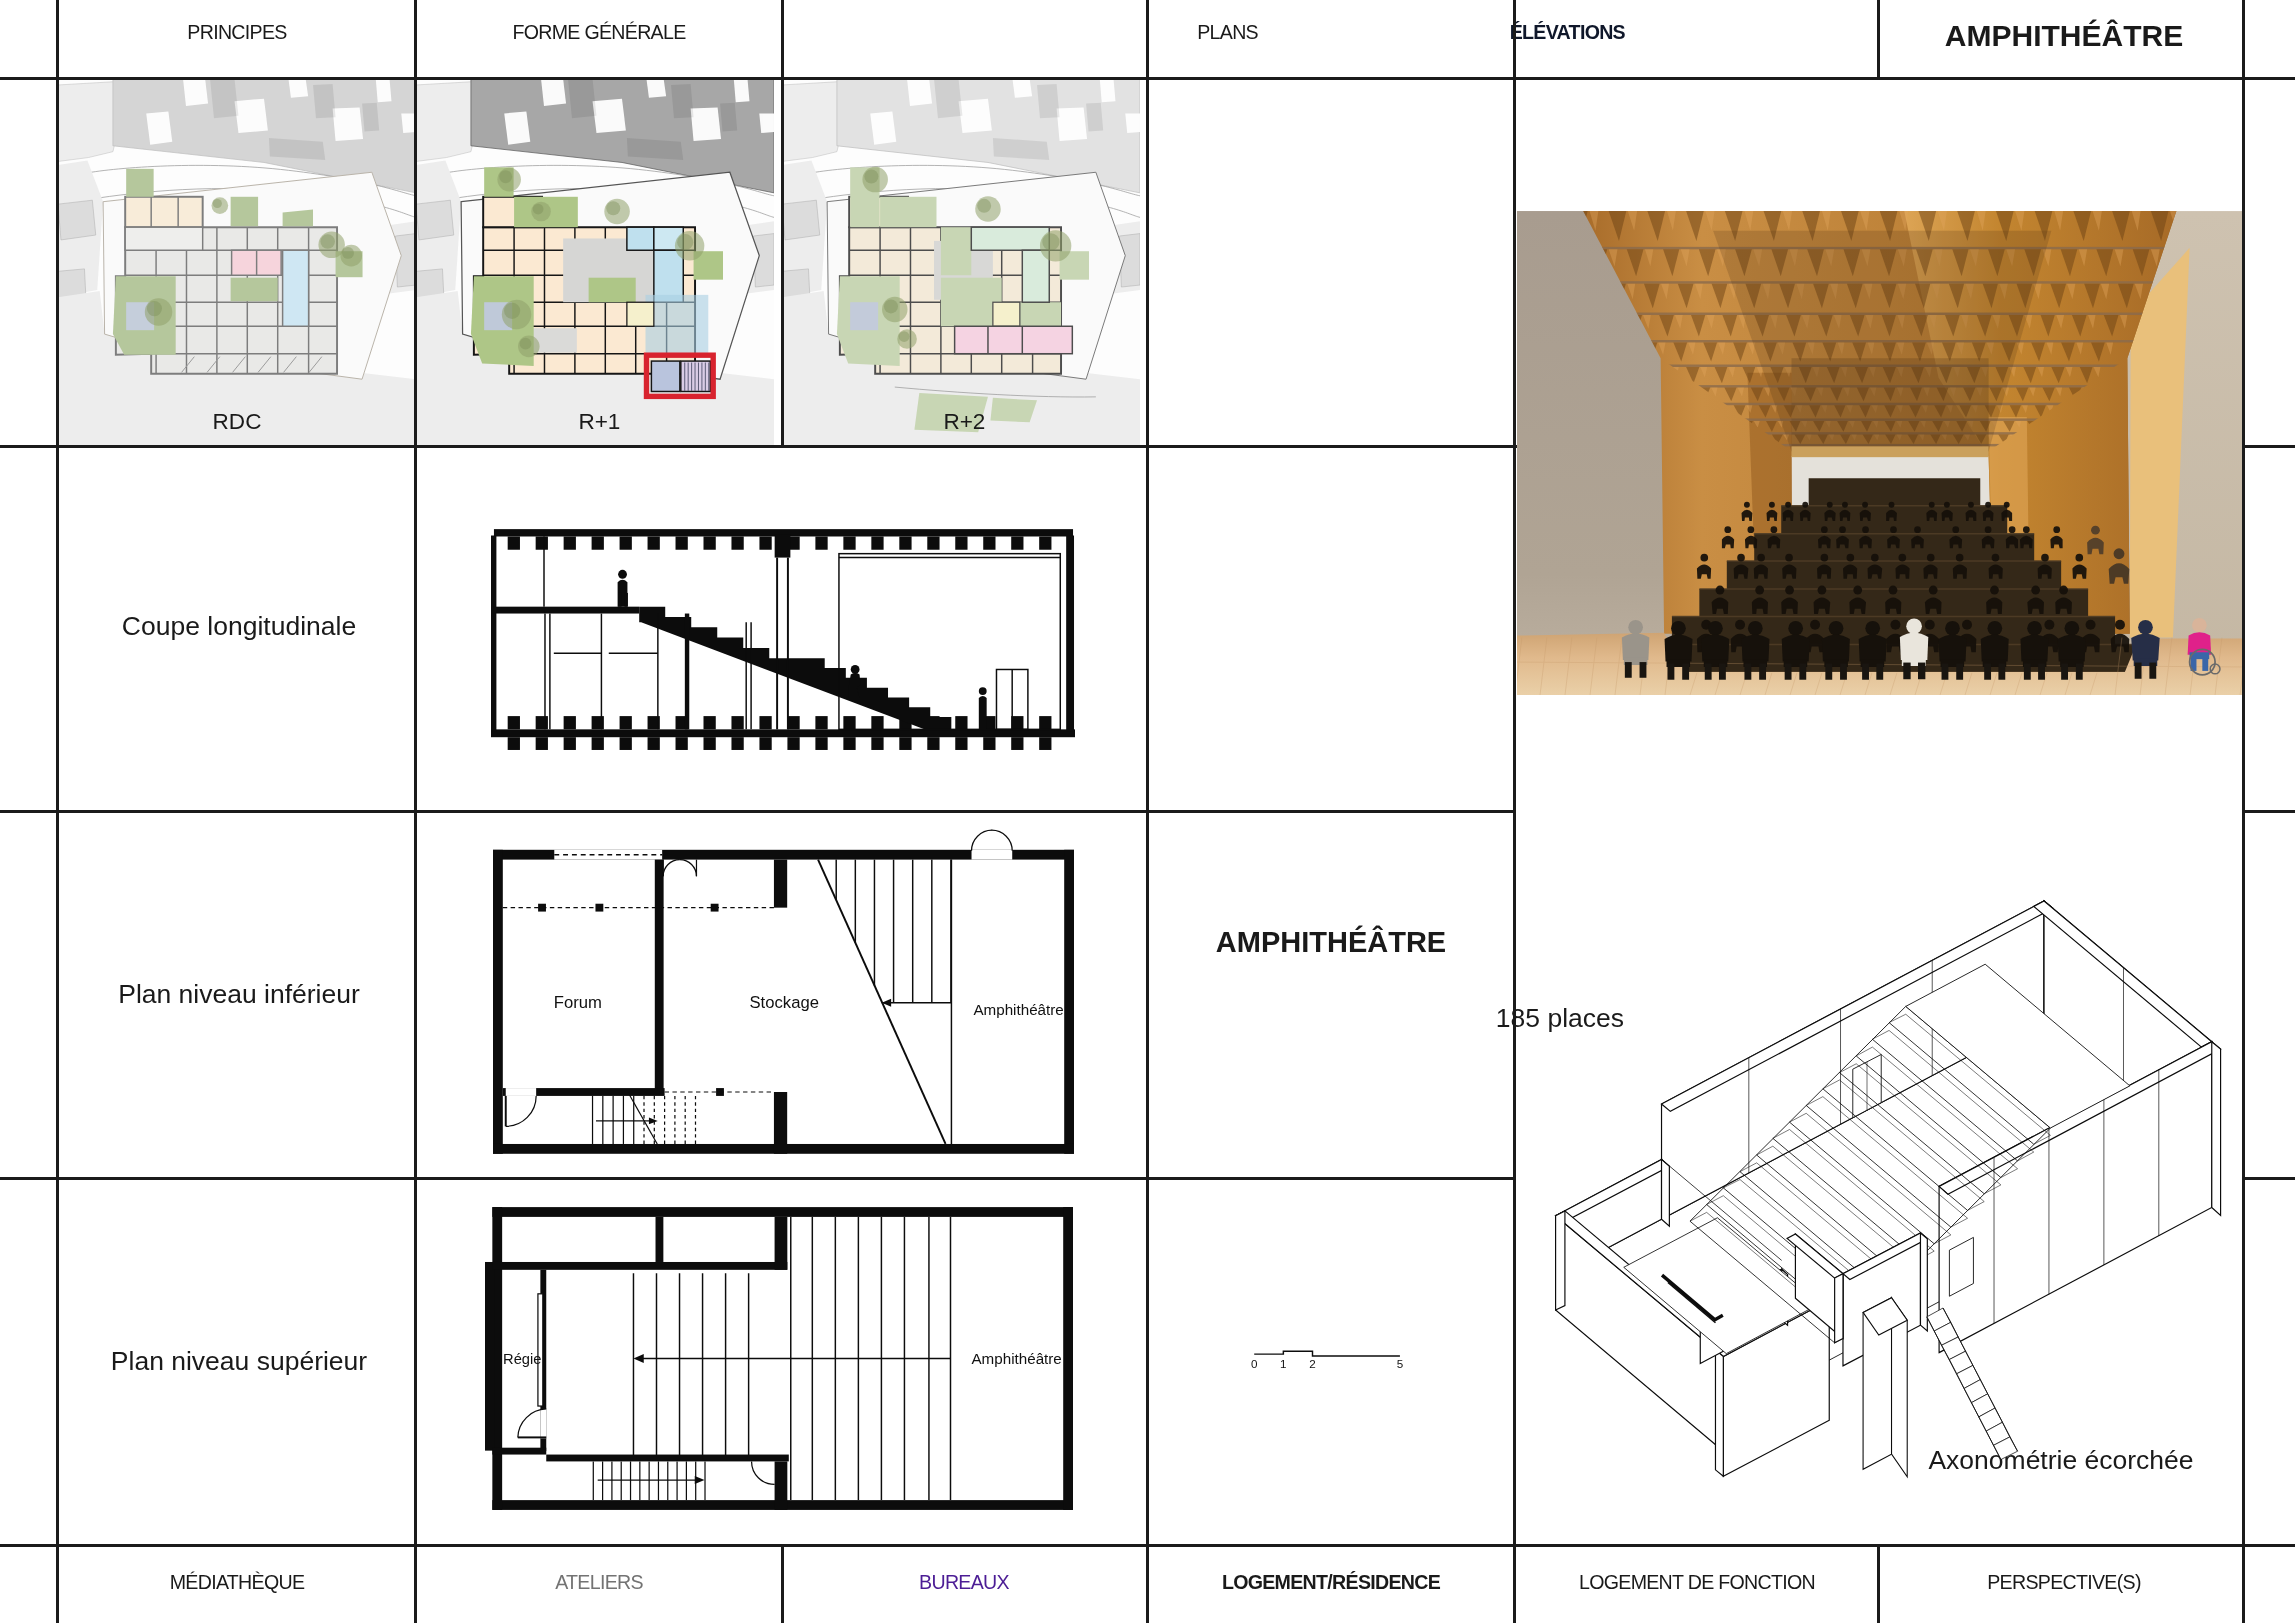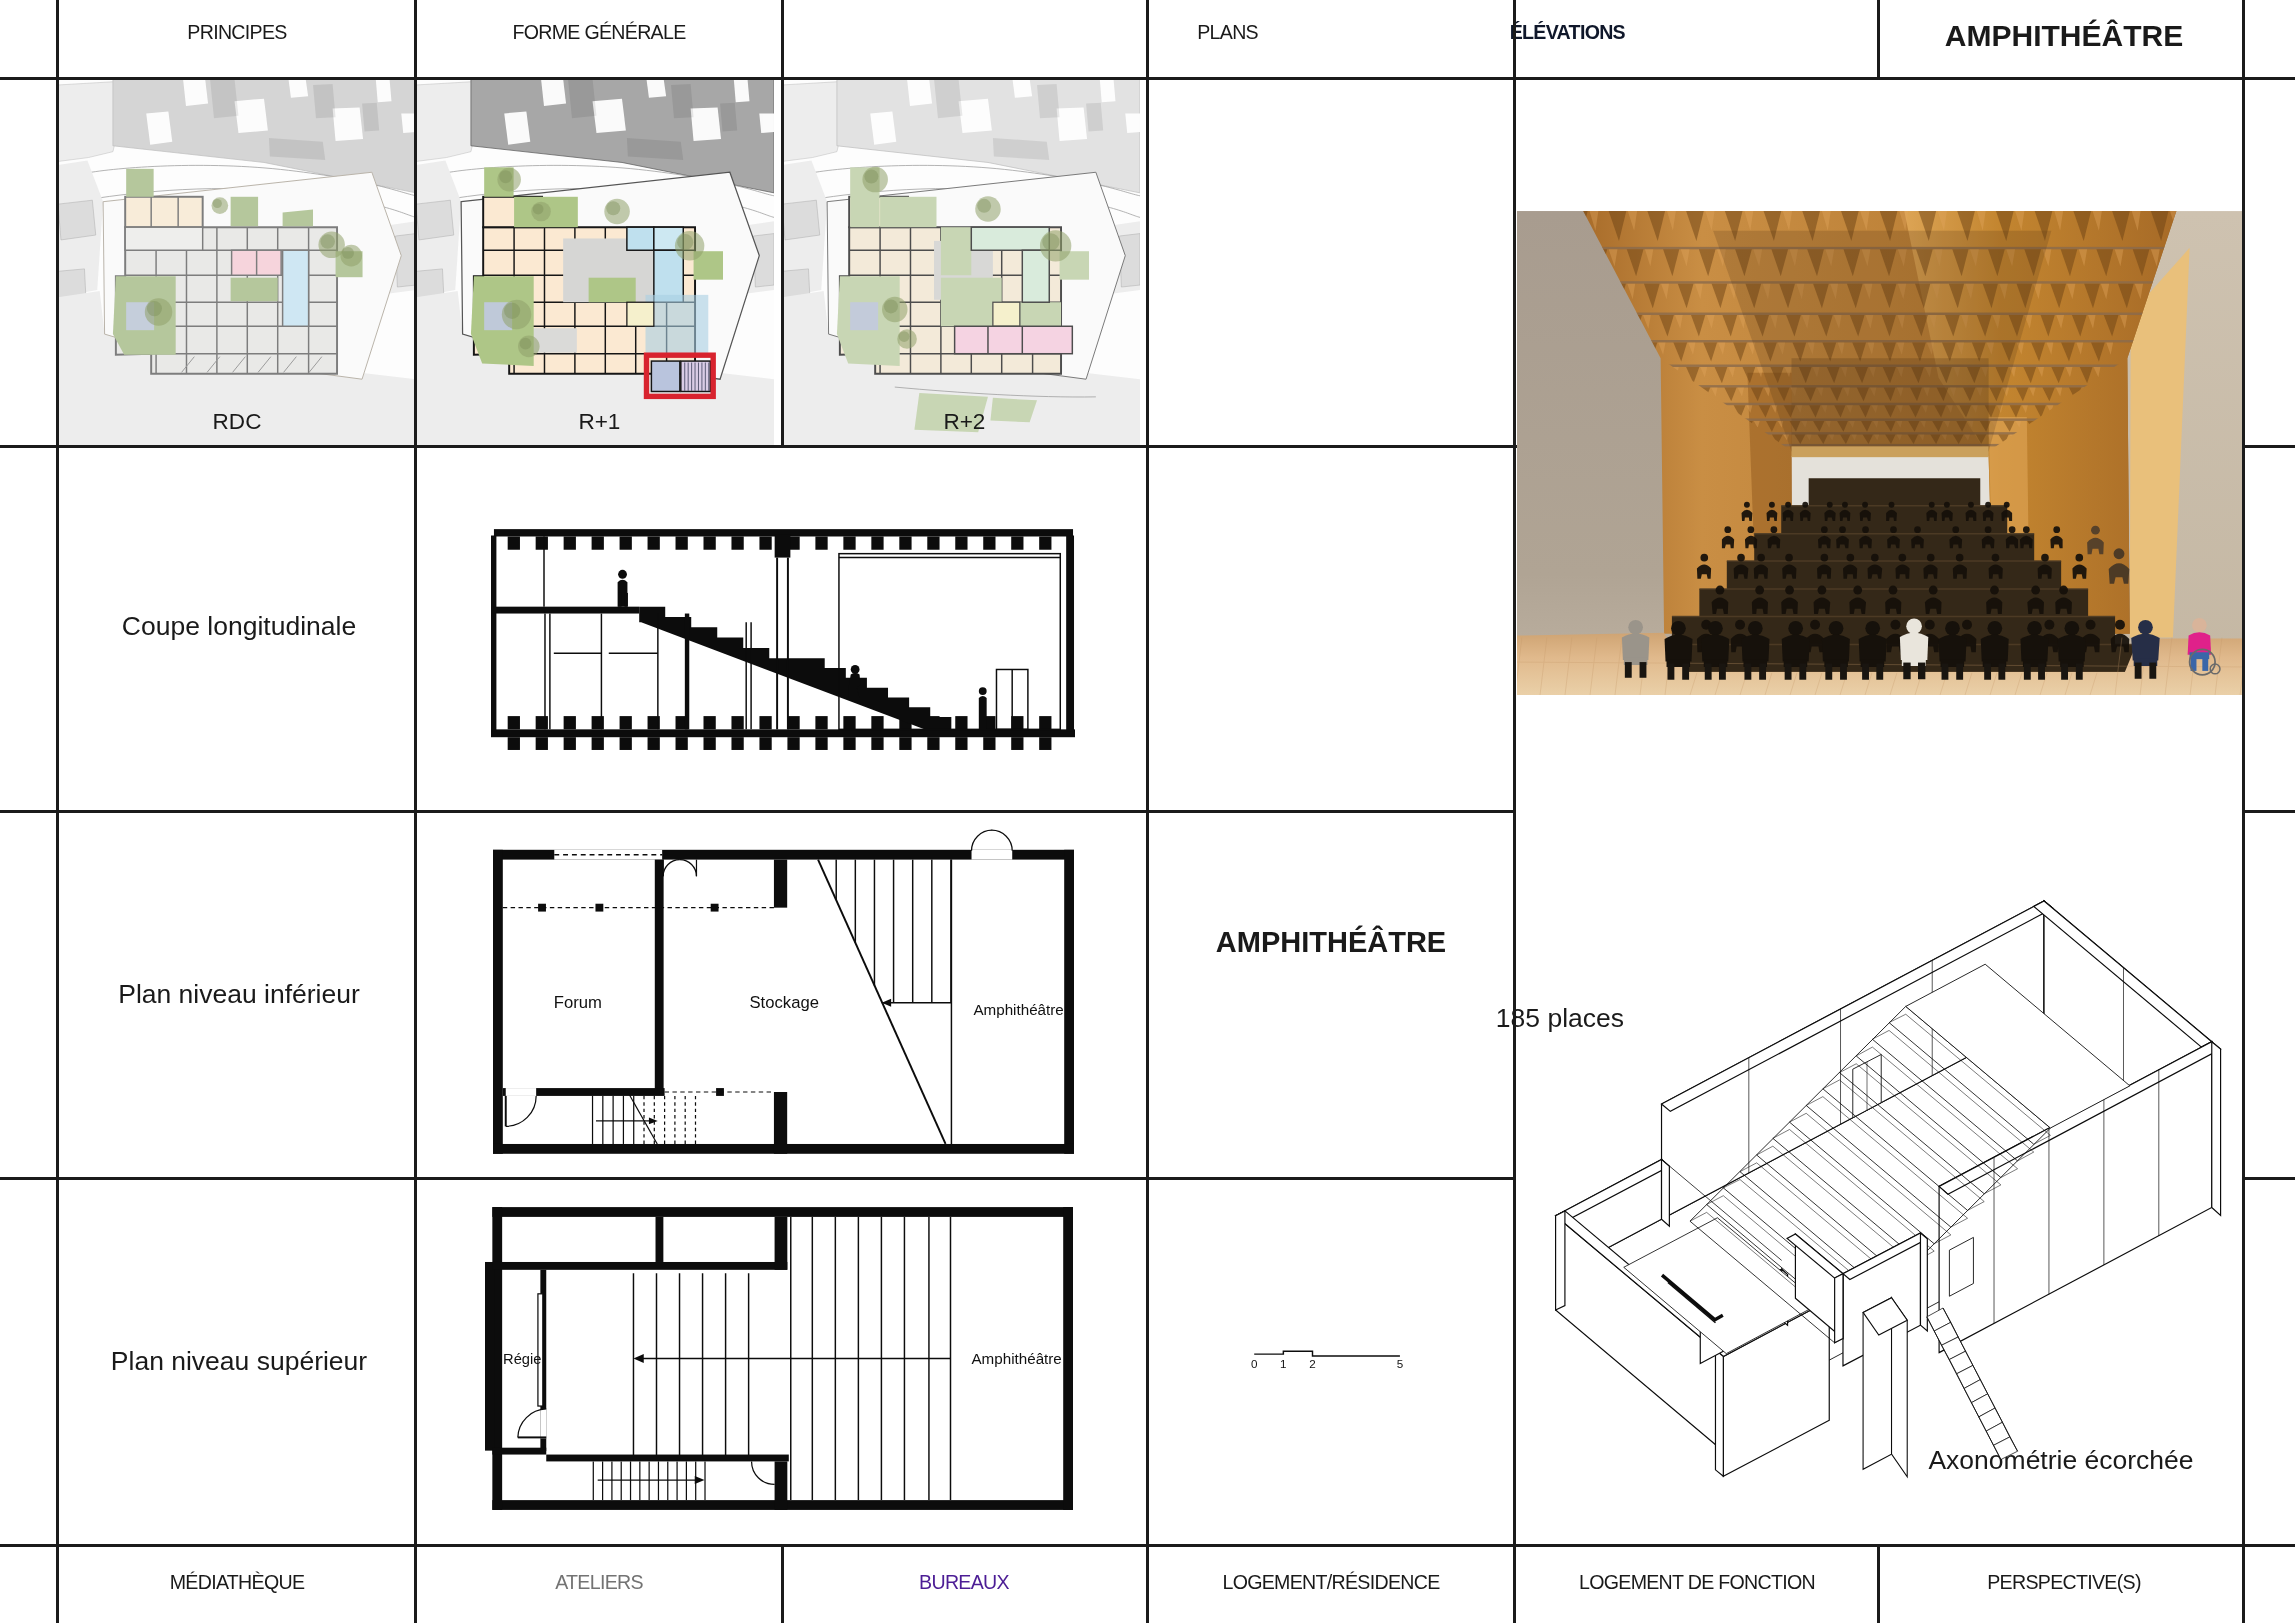--- a/index.html
+++ b/index.html
@@ -46,21 +46,21 @@
 
 
 <div style="position:absolute;left:1770px;top:12.8px;width:588px;text-align:center;font-size:30px;font-weight:700;letter-spacing:0px;color:#1a1a1a;line-height:46px;height:46px">AMPHITHÉÂTRE</div>
 
 <div style="position:absolute;left:-57px;top:1568px;width:588px;text-align:center;font-size:19.6px;font-weight:400;letter-spacing:-0.7px;color:#1a1a1a;line-height:29px;height:29px">MÉDIATHÈQUE</div>
 
 <div style="position:absolute;left:305px;top:1568px;width:588px;text-align:center;font-size:19.6px;font-weight:400;letter-spacing:-0.7px;color:#737373;line-height:29px;height:29px">ATELIERS</div>
 
 <div style="position:absolute;left:670px;top:1568px;width:588px;text-align:center;font-size:19.6px;font-weight:400;letter-spacing:-0.7px;color:#4c1d95;line-height:29px;height:29px">BUREAUX</div>
 
-<div style="position:absolute;left:1037px;top:1568px;width:588px;text-align:center;font-size:19.6px;font-weight:400;letter-spacing:-0.7px;color:#1a1a1a;line-height:29px;height:29px">LOGEMENT/RÉSIDENCE</div>
+<div style="position:absolute;left:1037px;top:1568px;width:588px;text-align:center;font-size:19.6px;font-weight:700;letter-spacing:-0.7px;color:#1a1a1a;line-height:29px;height:29px">LOGEMENT/RÉSIDENCE</div>
 
 <div style="position:absolute;left:1403px;top:1568px;width:588px;text-align:center;font-size:19.6px;font-weight:400;letter-spacing:-0.7px;color:#1a1a1a;line-height:29px;height:29px">LOGEMENT DE FONCTION</div>
 
 <div style="position:absolute;left:1770px;top:1568px;width:588px;text-align:center;font-size:19.6px;font-weight:400;letter-spacing:-0.7px;color:#1a1a1a;line-height:29px;height:29px">PERSPECTIVE(S)</div>
 
 <div style="position:absolute;left:-55px;top:606px;width:588px;text-align:center;font-size:26.5px;font-weight:400;letter-spacing:0px;color:#1a1a1a;line-height:40px;height:40px">Coupe longitudinale</div>
 
 <div style="position:absolute;left:-55px;top:974px;width:588px;text-align:center;font-size:26.5px;font-weight:400;letter-spacing:0px;color:#1a1a1a;line-height:40px;height:40px">Plan niveau inférieur</div>
 
 <div style="position:absolute;left:-55px;top:1341px;width:588px;text-align:center;font-size:26.5px;font-weight:400;letter-spacing:0px;color:#1a1a1a;line-height:40px;height:40px">Plan niveau supérieur</div>

